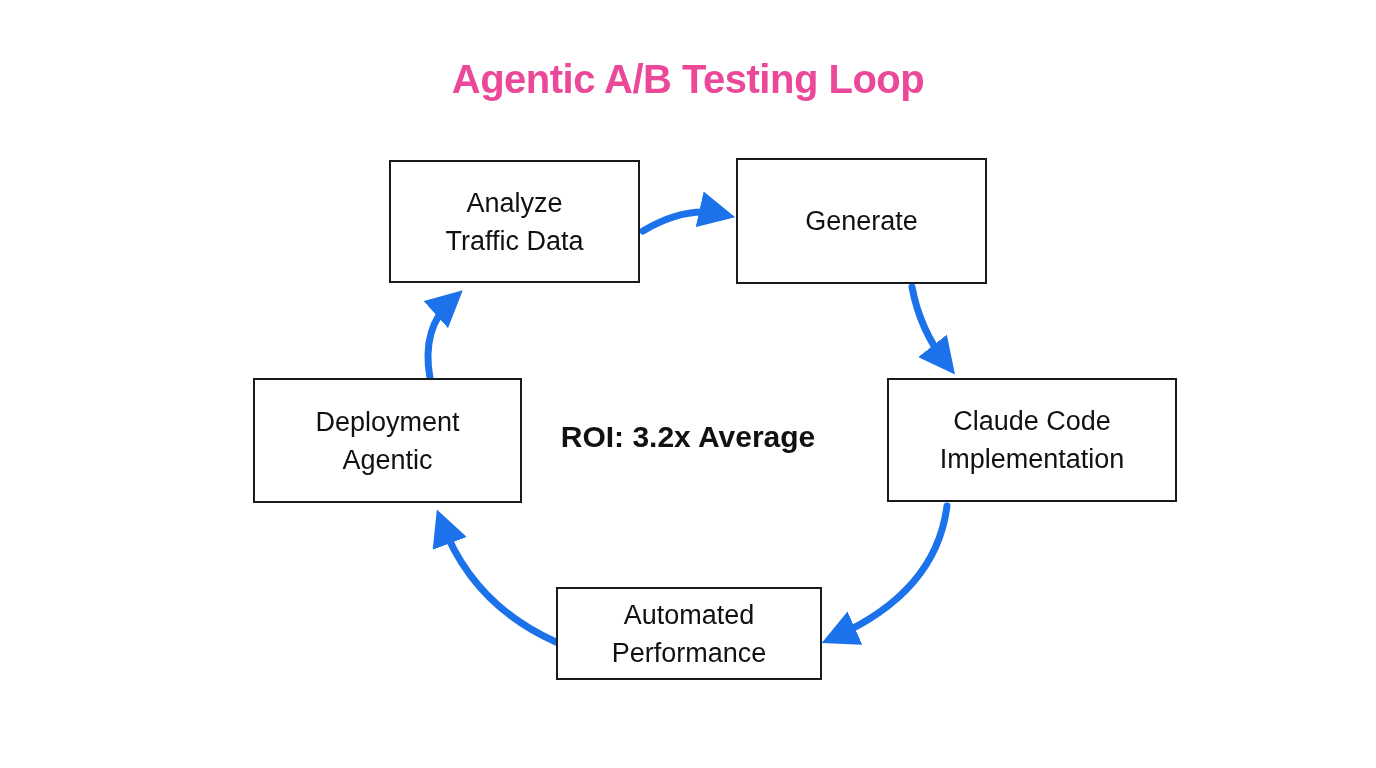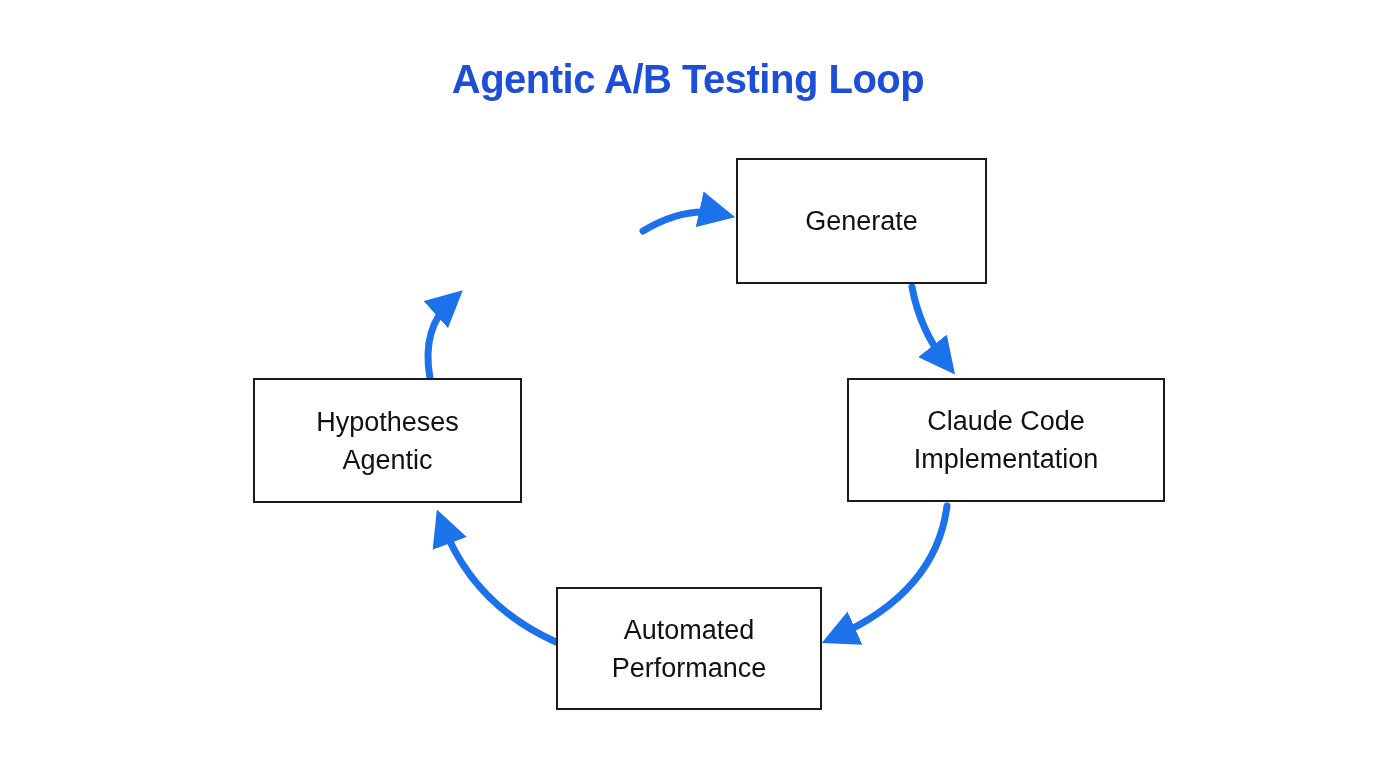--- a/index.html
+++ b/index.html
@@ -17,21 +17,21 @@
     background: #ffffff;
   }
   .diagram-title {
     position: absolute;
     top: 57px;
     left: 0;
     width: 100%;
     text-align: center;
     font-size: 40px;
     font-weight: 700;
-    color: #1d4ed8;
+    color: #ec4899;
     letter-spacing: -0.5px;
   }
   .arrow-layer {
     position: absolute;
     left: 0; top: 0;
     width: 1376px; height: 768px;
     pointer-events: none;
   }
   .node {
     position: absolute;
@@ -71,34 +71,39 @@
         <path d="M0,0 L10,5 L0,10 z" fill="#1c72ea"></path>
       </marker>
     </defs>
     <path d="M 643,231 Q 685,206 721,214" fill="none" stroke="#1c72ea" stroke-width="7" stroke-linecap="round" marker-end="url(#ah)"></path>
     <path d="M 912,287 Q 920,330 946,363" fill="none" stroke="#1c72ea" stroke-width="7" stroke-linecap="round" marker-end="url(#ah)"></path>
     <path d="M 947,506 Q 936,592 835,637" fill="none" stroke="#1c72ea" stroke-width="7" stroke-linecap="round" marker-end="url(#ah)"></path>
     <path d="M 556,642 Q 473,605 442,523" fill="none" stroke="#1c72ea" stroke-width="7" stroke-linecap="round" marker-end="url(#ah)"></path>
     <path d="M 430,378 Q 421,328 452,300" fill="none" stroke="#1c72ea" stroke-width="7" stroke-linecap="round" marker-end="url(#ah)"></path>
   </svg>
 
+  <div class="node" style="left:389px; top:160px; width:251px; height:123px;">
+    <span>Analyze</span>
+    <span>Traffic Data</span>
+  </div>
 
   <div class="node" style="left:736px; top:158px; width:251px; height:126px;">
     <span>Generate</span>
   </div>
 
-  <div class="node" style="left:847px; top:378px; width:318px; height:124px;">
+  <div class="node" style="left:887px; top:378px; width:290px; height:124px;">
     <span>Claude Code</span>
     <span>Implementation</span>
   </div>
 
-  <div class="node" style="left:556px; top:587px; width:266px; height:123px;">
+  <div class="node" style="left:556px; top:587px; width:266px; height:93px;">
     <span>Automated</span>
     <span>Performance</span>
   </div>
 
   <div class="node" style="left:253px; top:378px; width:269px; height:125px;">
-    <span>Hypotheses</span>
+    <span>Deployment</span>
     <span>Agentic</span>
   </div>
 
+  <div class="center-label">ROI: 3.2x Average</div>
 
 </div>
 
 </body></html>

